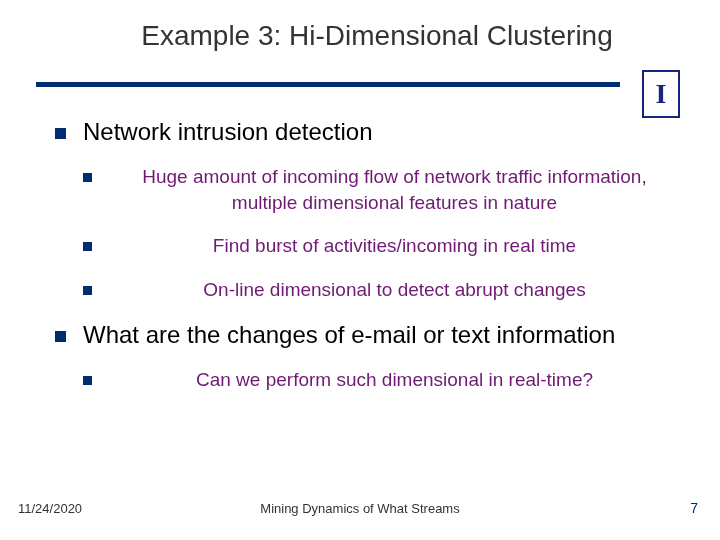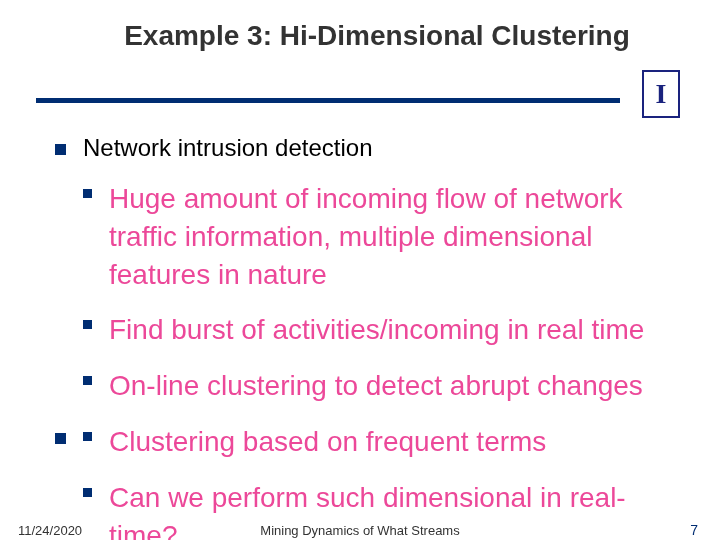--- a/index.html
+++ b/index.html
@@ -1,31 +1,31 @@
 <!DOCTYPE html>
 <html><head>
 <meta charset="utf-8">
 <style>
   * { margin: 0; padding: 0; box-sizing: border-box; }
   html, body { width: 720px; height: 540px; font-family: Arial, sans-serif; background: #fff; overflow: hidden; }
   .slide { position: relative; width: 720px; height: 540px; }
   .title-area { padding: 20px 0 0 0; }
-  .title { font-size: 28px; color: #333; text-align: center; font-weight: bold; margin-bottom: 46px; padding-left: 34px; }
+  .title { font-size: 28px; color: #333; text-align: center; font-weight: normal; margin-bottom: 30px; padding-left: 34px; }
   .rule-wrap { position: relative; width: 100%; height: 6px; margin-top: 0; }
   .rule { position: absolute; left: 36px; right: 100px; top: 0; height: 5px; background: #002d72; }
   .logo { position: absolute; right: 40px; top: 70px; width: 38px; height: 48px; background: #fff; border: 2px solid #1a237e; display: flex; align-items: center; justify-content: center; }
   .logo-inner { font-family: Georgia, 'Times New Roman', serif; font-weight: bold; font-size: 28px; color: #1a237e; }
   .content { padding: 30px 40px 0 55px; }
   ul { list-style: none; }
   .level1 > li { position: relative; padding-left: 28px; margin-bottom: 14px; font-size: 24px; color: #000; }
   .level1 > li::before { content: ""; position: absolute; left: 0; top: 10px; width: 11px; height: 11px; background: #002d72; }
   .level2 { margin-top: 18px; }
-  .level2 > li { position: relative; padding-left: 26px; margin-bottom: 18px; font-size: 28px; color: #ec4899; line-height: 1.35; }
+  .level2 > li { position: relative; padding-left: 26px; margin-bottom: 18px; font-size: 19px; color: #701a75; line-height: 1.35; text-align: center; }
   .level2 > li::before { content: ""; position: absolute; left: 0; top: 9px; width: 9px; height: 9px; background: #002d72; }
-  .footer { position: absolute; bottom: 2px; left: 0; right: 0; height: 20px; font-size: 13px; color: #333; }
+  .footer { position: absolute; bottom: 24px; left: 0; right: 0; height: 20px; font-size: 13px; color: #333; }
   .footer-date { position: absolute; left: 18px; bottom: 0; }
   .footer-title { position: absolute; left: 50%; transform: translateX(-50%); bottom: 0; }
   .footer-num { position: absolute; right: 22px; bottom: 0; color: #002d72; font-size: 14px; }
 </style>
 </head>
 <body>
 
 <div class="slide">
   <div class="title-area">
     <h1 class="title">Example 3: Hi-Dimensional Clustering</h1>
@@ -38,26 +38,26 @@
     <span class="logo-inner">I</span>
   </div>
 
   <div class="content">
     <ul class="level1">
       <li>
         <span>Network intrusion detection</span>
         <ul class="level2">
           <li>Huge amount of incoming flow of network traffic information, multiple dimensional features in nature</li>
           <li>Find burst of activities/incoming in real time</li>
-          <li>On-line clustering to detect abrupt changes</li>
+          <li>On-line dimensional to detect abrupt changes</li>
         </ul>
       </li>
       <li>
+        <span>What are the changes of e-mail or text information</span>
         <ul class="level2">
-          <li>Clustering based on frequent terms</li>
           <li>Can we perform such dimensional in real-time?</li>
         </ul>
       </li>
     </ul>
   </div>
 
   <div class="footer">
     <span class="footer-date">11/24/2020</span>
     <span class="footer-title">Mining Dynamics of What Streams</span>
     <span class="footer-num">7</span>

